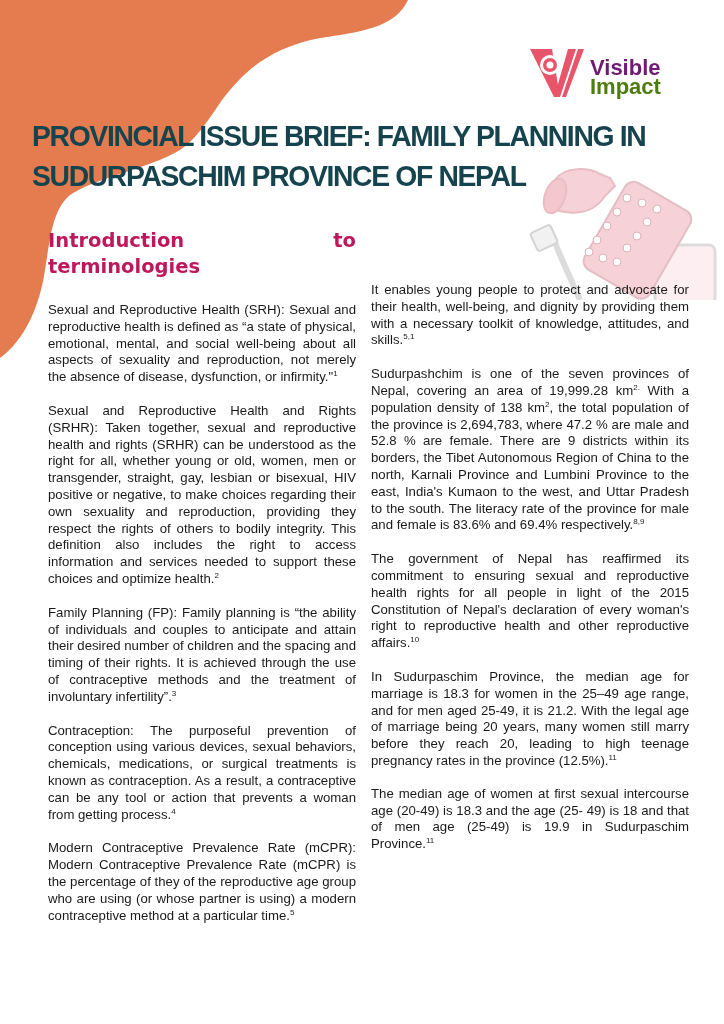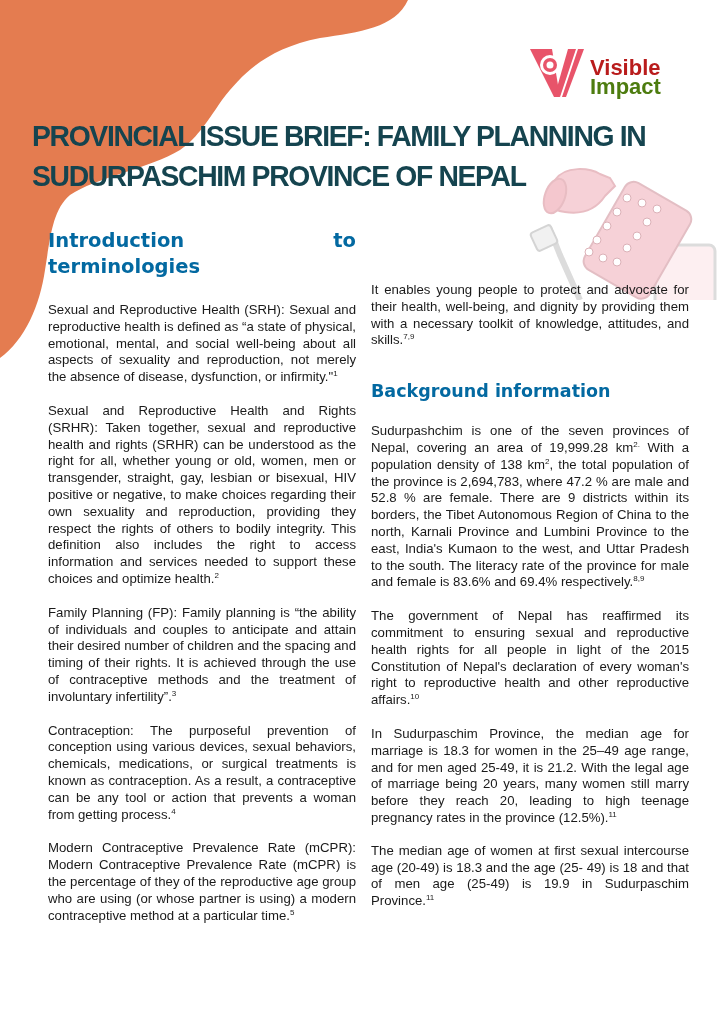--- a/index.html
+++ b/index.html
@@ -3,29 +3,29 @@
 <meta charset="utf-8">
 <style>
   html, body { margin: 0; padding: 0; background: #ffffff; }
   body { width: 724px; height: 1024px; position: relative; overflow: hidden;
          font-family: "Liberation Sans", "DejaVu Sans", sans-serif; color: #1a1a1a; }
   .blob { position: absolute; left: 0; top: 0; width: 420px; height: 360px; z-index: 0; }
   .deco { position: absolute; left: 505px; top: 160px; width: 219px; height: 140px; z-index: 0; opacity: 0.9; }
   .logo { position: absolute; left: 528px; top: 44px; width: 170px; height: 58px; z-index: 2; display: flex; align-items: center; }
   .logo svg { width: 58px; height: 56px; }
   .logo-text { margin-left: 4px; line-height: 19px; font-weight: bold; font-size: 22px; }
-  .logo-text .l1 { color: #b91c1c; display: block; margin-top: 8px; }
+  .logo-text .l1 { color: #701a75; display: block; margin-top: 8px; }
   .logo-text .l2 { color: #4d7c0f; display: block; }
   .title { position: absolute; left: 32px; top: 116px; width: 660px; z-index: 2;
            font-family: "Liberation Sans", sans-serif; font-weight: bold; font-size: 29.5px;
            line-height: 40px; color: #15444f; letter-spacing: -1.4px; margin: 0; transform: scaleX(0.96); transform-origin: left top; }
   .col { position: absolute; z-index: 2; font-size: 13.2px; line-height: 16.8px; text-align: justify; }
   .col-left { left: 48px; top: 228px; width: 308px; }
   .col-right { left: 371px; top: 282px; width: 318px; }
-  h2 { font-family: "DejaVu Sans", sans-serif; font-weight: bold; color: #0369a1; margin: 0; }
+  h2 { font-family: "DejaVu Sans", sans-serif; font-weight: bold; color: #be185d; margin: 0; }
   .h-intro { font-size: 19.5px; line-height: 26px; margin-bottom: 22px; }
   .h-sec { font-size: 17.5px; line-height: 24px; margin: 30px 0 20px 0; }
   .h-sec.kf { margin: 18px 0 18px 0; }
   p { margin: 0 0 17px 0; }
   sup { font-size: 8px; line-height: 0; vertical-align: super; }
 </style>
 </head>
 <body>
 
 <svg class="blob" viewBox="0 0 420 360">
@@ -84,21 +84,20 @@
 <div class="col col-left">
   <h2 class="h-intro">Introduction to terminologies</h2>
   <p><span>Sexual and Reproductive Health (SRH): Sexual and reproductive health is defined as “a state of physical, emotional, mental, and social well-being about all aspects of sexuality and reproduction, not merely the absence of disease, dysfunction, or infirmity."</span><sup>1</sup></p>
   <p><span>Sexual and Reproductive Health and Rights (SRHR): Taken together, sexual and reproductive health and rights (SRHR) can be understood as the right for all, whether young or old, women, men or transgender, straight, gay, lesbian or bisexual, HIV positive or negative, to make choices regarding their own sexuality and reproduction, providing they respect the rights of others to bodily integrity. This definition also includes the right to access information and services needed to support these choices and optimize health.</span><sup>2</sup></p>
   <p><span>Family Planning (FP): Family planning is “the ability of individuals and couples to anticipate and attain their desired number of children and the spacing and timing of their rights. It is achieved through the use of contraceptive methods and the treatment of involuntary infertility”.</span><sup>3</sup></p>
   <p><span>Contraception: The purposeful prevention of conception using various devices, sexual behaviors, chemicals, medications, or surgical treatments is known as contraception. As a result, a contraceptive can be any tool or action that prevents a woman from getting process.</span><sup>4</sup></p>
   <p><span>Modern Contraceptive Prevalence Rate (mCPR): Modern Contraceptive Prevalence Rate (mCPR) is the percentage of they of the reproductive age group who are using (or whose partner is using) a modern contraceptive method at a particular time.</span><sup>5</sup></p>
 </div>
 
 <div class="col col-right">
-  <p><span>It enables young people to protect and advocate for their health, well-being, and dignity by providing them with a necessary toolkit of knowledge, attitudes, and skills.</span><sup>7,9</sup></p>
+  <p><span>It enables young people to protect and advocate for their health, well-being, and dignity by providing them with a necessary toolkit of knowledge, attitudes, and skills.</span><sup>5,1</sup></p>
 
-  <h2 class="h-sec">Background information</h2>
   <p><span>Sudurpashchim is one of the seven provinces of Nepal, covering an area of 19,999.28 km</span><sup>2.</sup><span> With a population density of 138 km</span><sup>2</sup><span>, the total population of the province is 2,694,783, where 47.2 % are male and 52.8 % are female. There are 9 districts within its borders, the Tibet Autonomous Region of China to the north, Karnali Province and Lumbini Province to the east, India's Kumaon to the west, and Uttar Pradesh to the south. The literacy rate of the province for male and female is 83.6% and 69.4% respectively.</span><sup>8,9</sup></p>
 
   <p><span>The government of Nepal has reaffirmed its commitment to ensuring sexual and reproductive health rights for all people in light of the 2015 Constitution of Nepal's declaration of every woman's right to reproductive health and other reproductive affairs.</span><sup>10</sup></p>
   <p style="margin-bottom:16px"><span>In Sudurpaschim Province, the median age for marriage is 18.3 for women in the 25–49 age range, and for men aged 25-49, it is 21.2. With the legal age of marriage being 20 years, many women still marry before they reach 20, leading to high teenage pregnancy rates in the province (12.5%).</span><sup>11</sup></p>
   <p><span>The median age of women at first sexual intercourse age (20-49) is 18.3 and the age (25- 49) is 18 and that of men age (25-49) is 19.9 in Sudurpaschim Province.</span><sup>11</sup></p>
 </div>
 
 </body></html>

